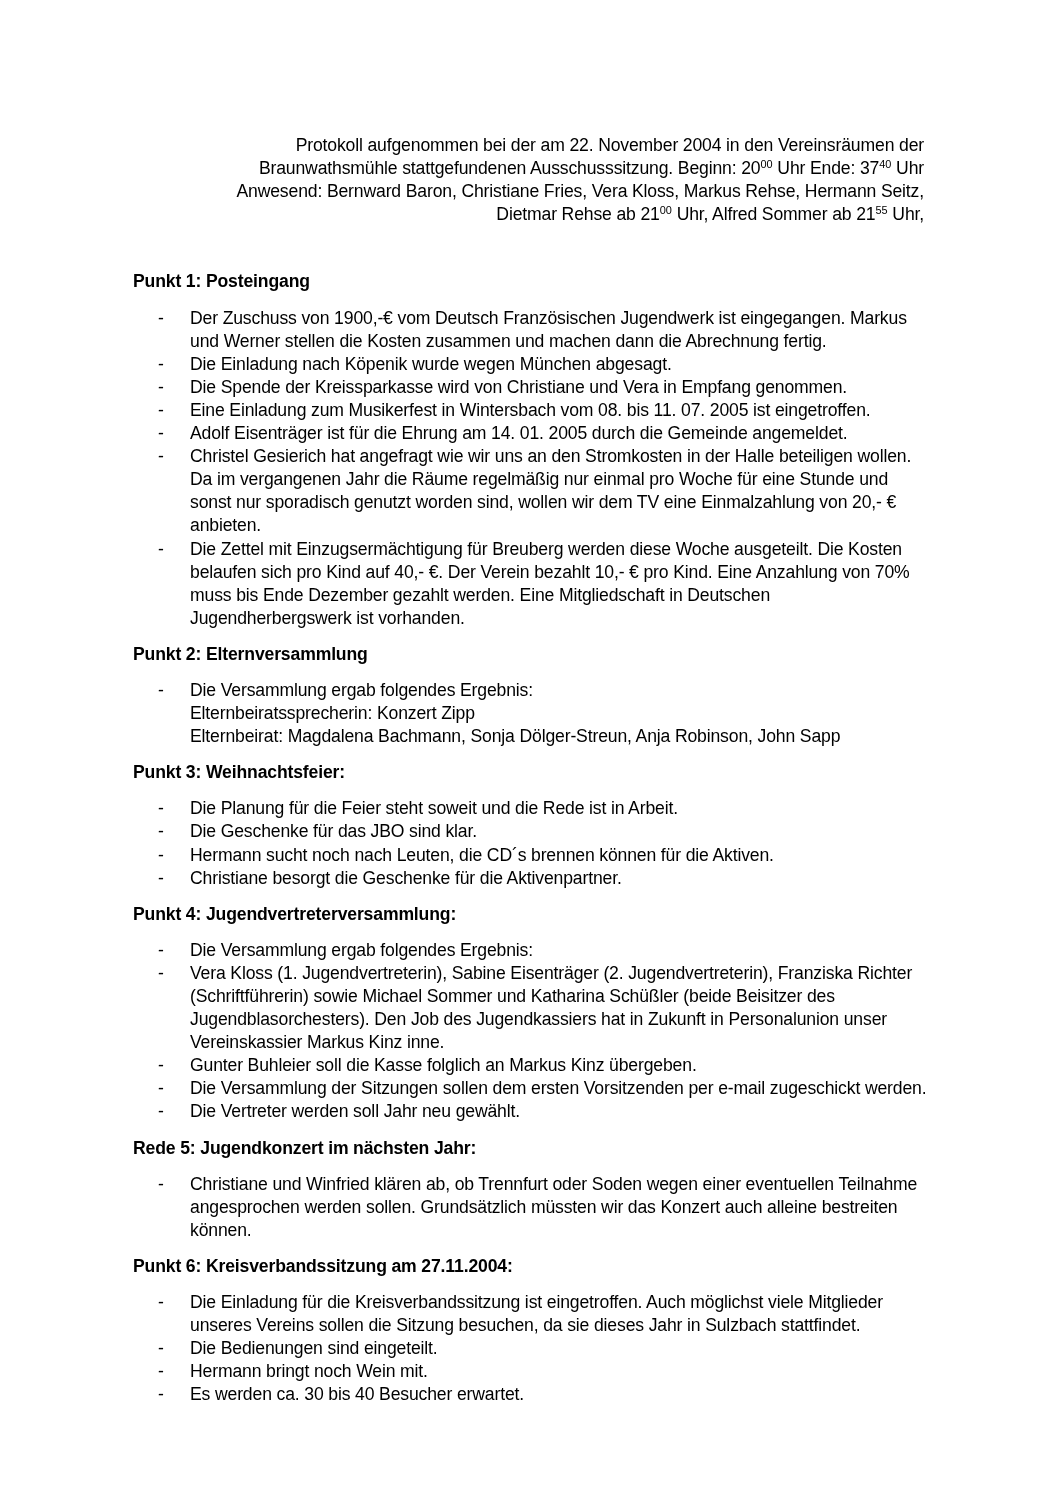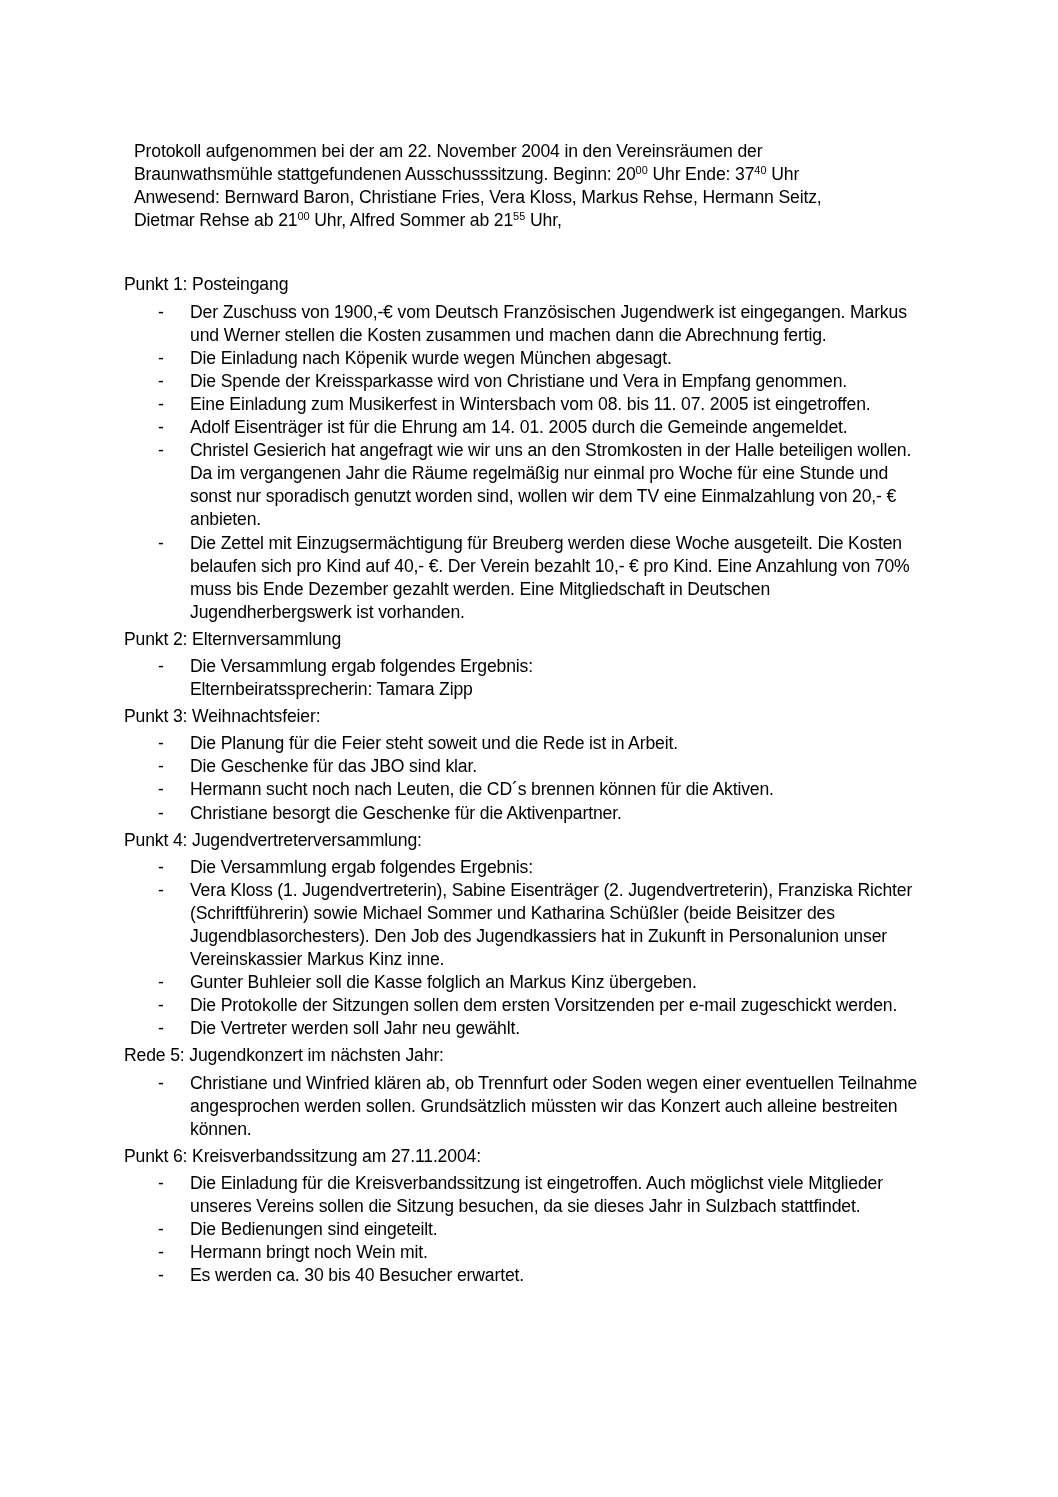--- a/index.html
+++ b/index.html
@@ -26,30 +26,32 @@
     left: 120px;
     top: 126px;
     width: 812px;
     font-size: 17.6px;
     line-height: 23.1px;
     letter-spacing: -0.15px;
     text-rendering: optimizeLegibility;
   }
   
   .header-block {
-    margin: 14px;
+    margin: 8px;
+    text-align: right;
   }
   .header-line {
     margin: 0;
     white-space: normal;
   }
   
   .punkt-heading {
-    margin: 4px;
+    margin: 13px;
     padding: 0;
+    font-weight: bold;
   }
   
   .gap {
     height: 23.1px;
   }
   
   ul.dash-list {
     list-style: none;
     margin: 0;
     padding: 0;
@@ -96,37 +98,37 @@
       <li><span class="dash">-</span><span>Die Einladung nach Köpenik wurde wegen München abgesagt.</span></li>
       <li><span class="dash">-</span><span>Die Spende der Kreissparkasse wird von Christiane und Vera in Empfang genommen.</span></li>
       <li><span class="dash">-</span><span>Eine Einladung zum Musikerfest in Wintersbach vom 08. bis 11. 07. 2005 ist eingetroffen.</span></li>
       <li><span class="dash">-</span><span>Adolf Eisenträger ist für die Ehrung am 14. 01. 2005 durch die Gemeinde angemeldet.</span></li>
       <li><span class="dash">-</span><span>Christel Gesierich hat angefragt wie wir uns an den Stromkosten in der Halle beteiligen wollen. Da im vergangenen Jahr die Räume regelmäßig nur einmal pro Woche für eine Stunde und sonst nur sporadisch genutzt worden sind, wollen wir dem TV eine Einmalzahlung von 20,- € anbieten.</span></li>
       <li><span class="dash">-</span><span>Die Zettel mit Einzugsermächtigung für Breuberg werden diese Woche ausgeteilt. Die Kosten belaufen sich pro Kind auf 40,- €. Der Verein bezahlt 10,- € pro Kind. Eine Anzahlung von 70% muss bis Ende Dezember gezahlt werden. Eine Mitgliedschaft in Deutschen Jugendherbergswerk ist vorhanden.</span></li>
     </ul>
 
     <p class="punkt-heading">Punkt 2: Elternversammlung</p>
     <ul class="dash-list">
-      <li><span class="dash">-</span><span>Die Versammlung ergab folgendes Ergebnis:</span><span class="sub-line">Elternbeiratssprecherin: Tamara Zipp</span></li>
+      <li><span class="dash">-</span><span>Die Versammlung ergab folgendes Ergebnis:</span><span class="sub-line">Elternbeiratssprecherin: Konzert Zipp</span><span class="sub-line">Elternbeirat: Magdalena Bachmann, Sonja Dölger-Streun, Anja Robinson, John Sapp</span></li>
     </ul>
 
     <p class="punkt-heading">Punkt 3: Weihnachtsfeier:</p>
     <ul class="dash-list">
       <li><span class="dash">-</span><span>Die Planung für die Feier steht soweit und die Rede ist in Arbeit.</span></li>
       <li><span class="dash">-</span><span>Die Geschenke für das JBO sind klar.</span></li>
       <li><span class="dash">-</span><span>Hermann sucht noch nach Leuten, die CD´s brennen können für die Aktiven.</span></li>
       <li><span class="dash">-</span><span>Christiane besorgt die Geschenke für die Aktivenpartner.</span></li>
     </ul>
 
     <p class="punkt-heading">Punkt 4: Jugendvertreterversammlung:</p>
     <ul class="dash-list">
       <li><span class="dash">-</span><span>Die Versammlung ergab folgendes Ergebnis:</span></li>
       <li><span class="dash">-</span><span>Vera Kloss (1. Jugendvertreterin), Sabine Eisenträger (2. Jugendvertreterin), Franziska Richter (Schriftführerin) sowie Michael Sommer und Katharina Schüßler (beide Beisitzer des Jugendblasorchesters). Den Job des Jugendkassiers hat in Zukunft in Personalunion unser Vereinskassier Markus Kinz inne.</span></li>
       <li><span class="dash">-</span><span>Gunter Buhleier soll die Kasse folglich an Markus Kinz übergeben.</span></li>
-      <li><span class="dash">-</span><span>Die Protokolle der Sitzungen sollen dem ersten Vorsitzenden per e-mail zugeschickt werden.</span></li>
+      <li><span class="dash">-</span><span>Die Versammlung der Sitzungen sollen dem ersten Vorsitzenden per e-mail zugeschickt werden.</span></li>
       <li><span class="dash">-</span><span>Die Vertreter werden soll Jahr neu gewählt.</span></li>
     </ul>
 
     <p class="punkt-heading">Rede 5: Jugendkonzert im nächsten Jahr:</p>
     <ul class="dash-list">
       <li><span class="dash">-</span><span>Christiane und Winfried klären ab, ob Trennfurt oder Soden wegen einer eventuellen Teilnahme angesprochen werden sollen. Grundsätzlich müssten wir das Konzert auch alleine bestreiten können.</span></li>
     </ul>
 
     <p class="punkt-heading">Punkt 6: Kreisverbandssitzung am 27.11.2004:</p>
     <ul class="dash-list">

